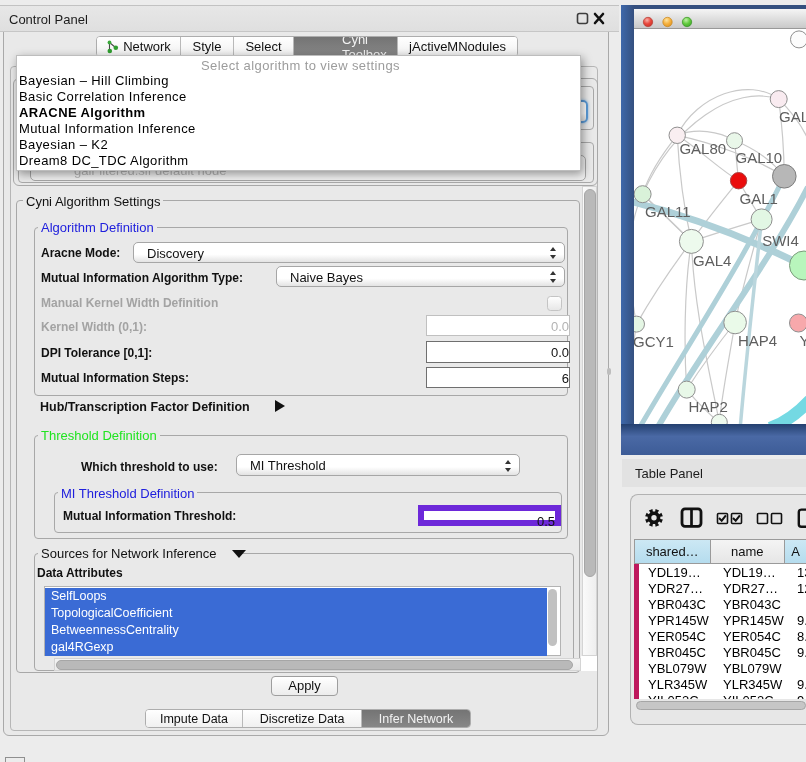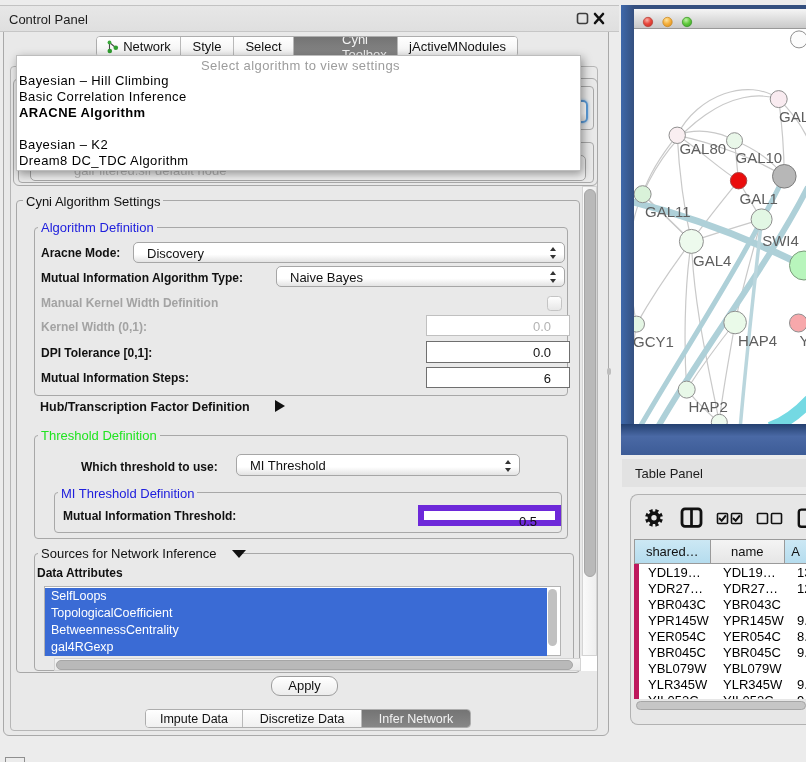--- a/index.html
+++ b/index.html
@@ -20,29 +20,29 @@
 .gbox { position:absolute; border:1px solid #a8a8a8; border-radius:4px; }
 .glabel { position:absolute; font-size:13px; background:#e9e9e9; padding:0 3px; white-space:nowrap; }
 .blab { color:#2020dd; }
 .grlab { color:#21e421; }
 .flabel { position:absolute; font-size:12px; font-weight:bold; color:#111; white-space:nowrap; }
 .dis { color:#a3a3a3 !important; }
 .combo { position:absolute; background:linear-gradient(#ffffff,#ffffff 60%,#e3e3e3); border:1px solid #a6a6a6; border-radius:5px; font-size:13px; color:#111; }
 .combo .ct { position:absolute; left:13px; top:3px; }
 .combo svg { position:absolute; right:7px; top:3px; }
 .inp { position:absolute; background:#fff; font-size:13px; color:#111; text-align:right; }
-.inp span { position:absolute; right:18px; top:3px; }
+.inp span { position:absolute; right:0; top:3px; }
 
 .sbtrack { position:absolute; background:linear-gradient(90deg,#f6f6f6,#ececec); border:1px solid #d4d4d4; }
 .sbthumb { position:absolute; background:#b9b9b9; border:1px solid #a6a6a6; border-radius:7px; }
 
 #datalist { left:44px; top:586px; width:517px; height:70px; background:#fff; border:1px solid #b3b3b3; }
 .lrow { position:absolute; left:0; width:502px; height:17px; background:#3a6bd5; color:#fff; font-size:12.5px; padding-left:6px; line-height:17px; }
 
-#apply { left:271px; top:676px; width:67px; height:20px; background:linear-gradient(#ffffff,#ececec); border:1px solid #9e9e9e; border-radius:9px; text-align:center; font-size:13px; color:#111; line-height:18px; }
+#apply { left:271px; top:676px; width:67px; height:20px; background:linear-gradient(#ffffff,#ececec); border:1px solid #9e9e9e; border-radius:4px; text-align:center; font-size:13px; color:#111; line-height:18px; }
 
 #popup { left:16px; top:55px; width:565px; height:116px; background:#fff; border:1px solid #bdbdbd; box-shadow:2px 3px 9px rgba(0,0,0,0.4); z-index:50; }
 #popup .pit { position:absolute; left:2px; font-size:13px; color:#000; white-space:nowrap; letter-spacing:0.4px; }
 
 #tptitle { left:622px; top:459px; width:184px; height:28px; background:#e2e2e2; }
 #tptitle span { position:absolute; left:13px; top:7px; font-size:13px; color:#1c1c1c; }
 
 #netwin { left:621px; top:4.5px; width:185px; height:450px; background:linear-gradient(90deg,#3e68aa,#35507f 13px,#35507f); }
 #nettitle { left:634px; top:9.3px; width:172px; height:19.7px; background:linear-gradient(#f5f5f5,#c9c9c9); border-bottom:1px solid #999; }
 #netcanvas { left:634px; top:29px; width:172px; height:395px; background:#fff; overflow:hidden; }
@@ -349,15 +349,16 @@
       <b style="left:158px;">9.</b>
     </div>
 </div>
 <div class="sbthumb" style="left:636px; top:701px; width:170px; height:9px; background:#c6c6c6;"></div>
 
 <div class="abs" id="popup">
   <div class="pit" style="top:2px; width:100%; text-align:center; color:#9c9c9c;">Select algorithm to view settings</div>
   <div class="pit" style="top:17px;">Bayesian – Hill Climbing</div>
   <div class="pit" style="top:33px;">Basic Correlation Inference</div>
   <div class="pit" style="top:49px; font-weight:bold;">ARACNE Algorithm</div>
+  <div class="pit" style="top:65px;">Mutual Information Inference</div>
   <div class="pit" style="top:81px;text-align:center;">Bayesian – K2</div>
   <div class="pit" style="top:97px;">Dream8 DC_TDC Algorithm</div>
 </div>
 
 </body></html>

